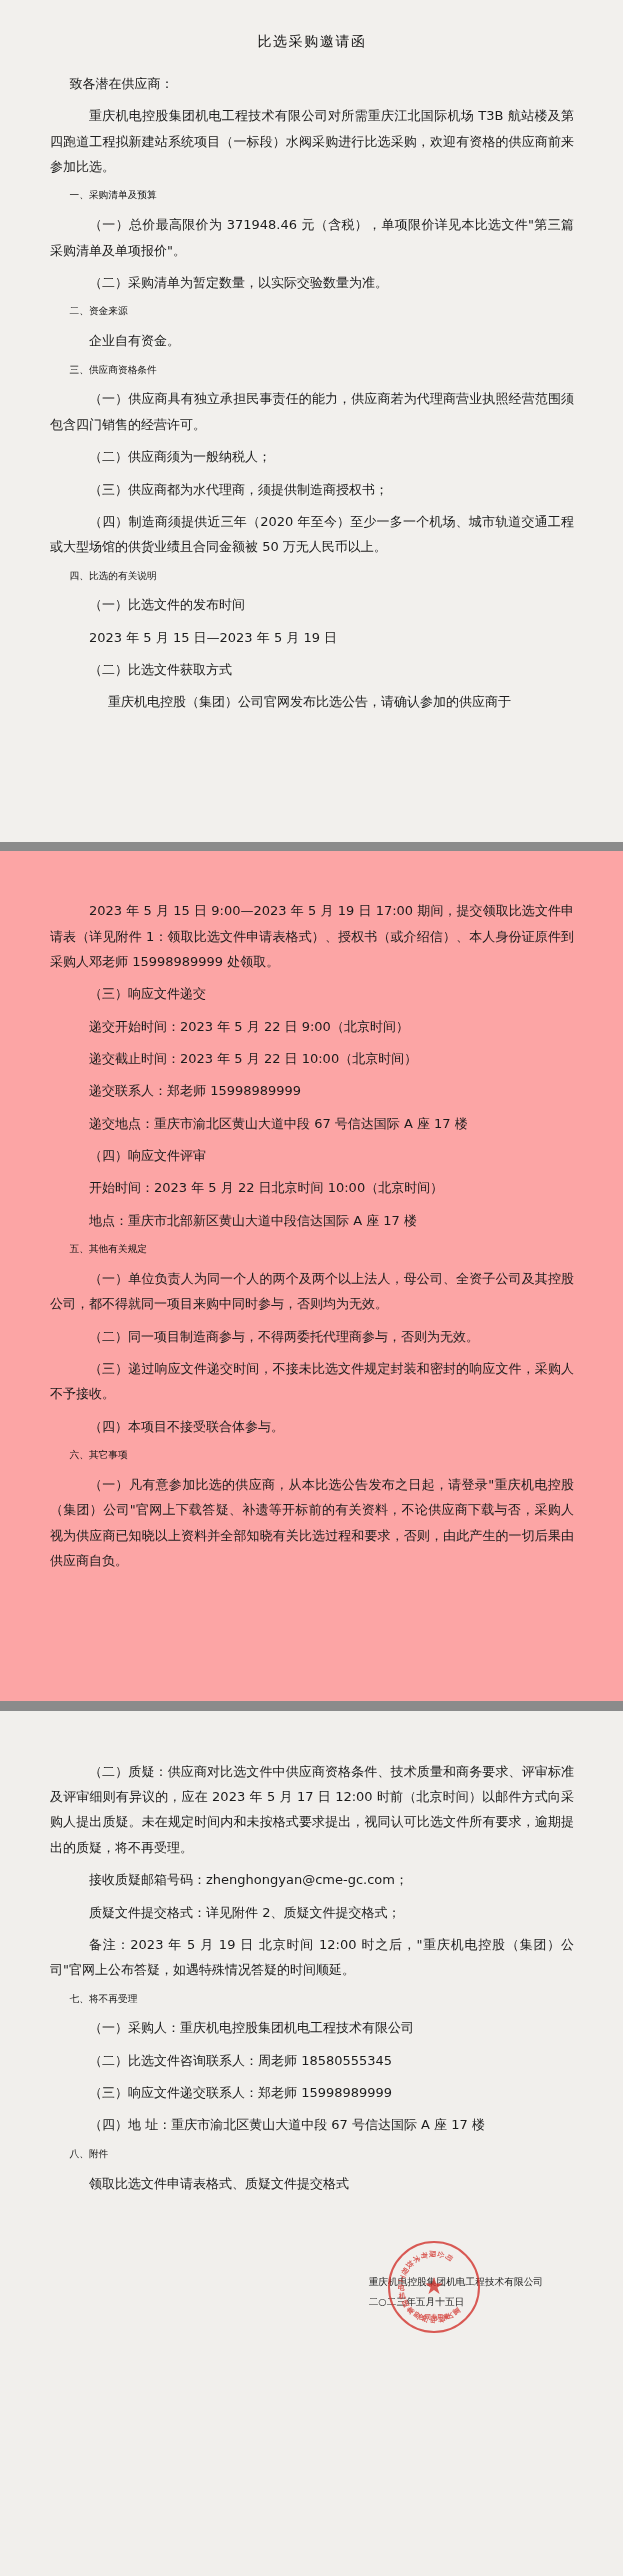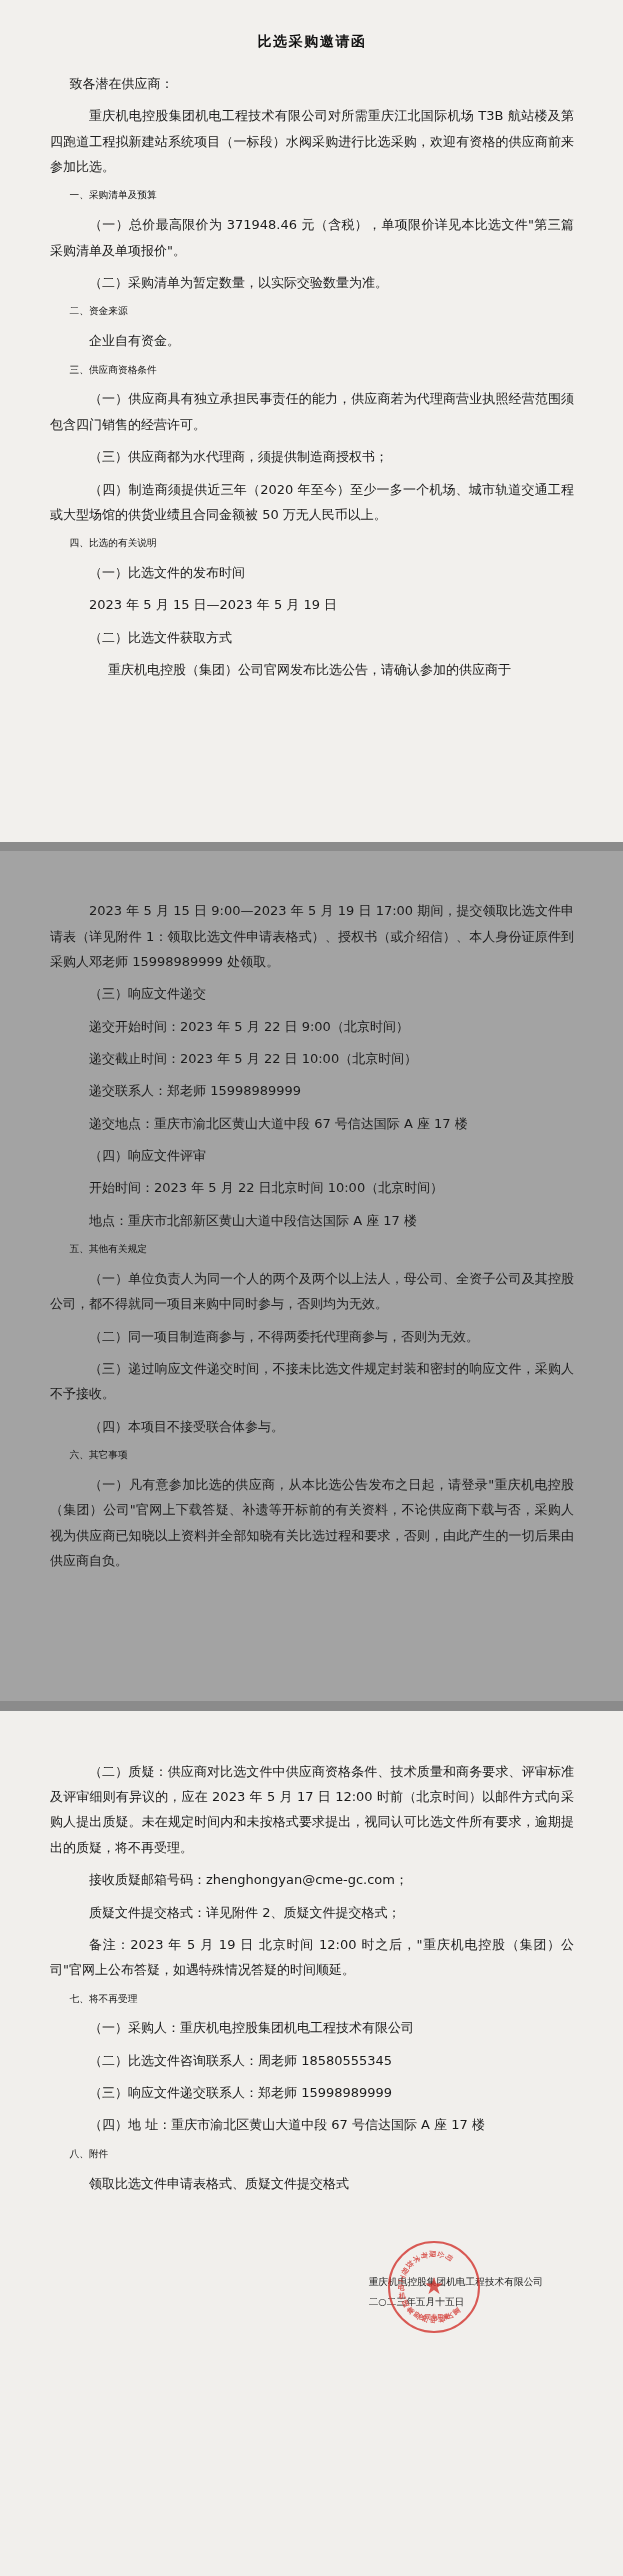--- a/index.html
+++ b/index.html
@@ -11,31 +11,31 @@
     width: 624px;
     font-family: "DejaVu Sans", "Liberation Sans", sans-serif;
   }
   .page {
     width: 624px;
     background: #f2f0ed;
     box-sizing: border-box;
     position: relative;
   }
   .page.p1 { padding: 33px 50px 23.4px 50px; min-height: 842px; }
-  .page.p2 { padding: 47px 50px 31px 50px; min-height: 850px; background: #a3a3a3; }
+  .page.p2 { padding: 47px 50px 31px 50px; min-height: 850px; background: #fca5a5; }
   .page.p3 { padding: 48px 50px 31px 50px; min-height: 866px; background: #f1efec; }
   .gap {
     width: 624px;
     height: 9.4px;
     background: #8b8b8b;
   }
   .doc-title {
     text-align: center;
     font-size: 14px;
-    font-weight: bold;
+    font-weight: normal;
     letter-spacing: 1.6px;
     margin: 0 0 20px 0;
     color: #111;
     font-family: "DejaVu Serif", "Liberation Serif", serif;
   }
   p.line {
     margin: 0 0 7px 0;
     font-size: 13px;
     line-height: 1.95;
     color: #1b1b1b;
@@ -123,20 +123,21 @@
 
   <p class="sec">一、采购清单及预算</p>
   <p class="line indent2">（一）总价最高限价为 371948.46 元（含税），单项限价详见本比选文件"第三篇采购清单及单项报价"。</p>
   <p class="line indent2">（二）采购清单为暂定数量，以实际交验数量为准。</p>
 
   <p class="sec">二、资金来源</p>
   <p class="line indent2">企业自有资金。</p>
 
   <p class="sec">三、供应商资格条件</p>
   <p class="line indent2">（一）供应商具有独立承担民事责任的能力，供应商若为代理商营业执照经营范围须包含四门销售的经营许可。</p>
+  <p class="line indent2">（二）供应商须为一般纳税人；</p>
   <p class="line indent2">（三）供应商都为水代理商，须提供制造商授权书；</p>
   <p class="line indent2">（四）制造商须提供近三年（2020 年至今）至少一多一个机场、城市轨道交通工程或大型场馆的供货业绩且合同金额被 50 万无人民币以上。</p>
 
   <p class="sec">四、比选的有关说明</p>
   <p class="line indent2">（一）比选文件的发布时间</p>
   <p class="line indent2">2023 年 5 月 15 日—2023 年 5 月 19 日</p>
   <p class="line indent2">（二）比选文件获取方式</p>
   <p class="line indent3">重庆机电控股（集团）公司官网发布比选公告，请确认参加的供应商于</p>
 </div>
 

